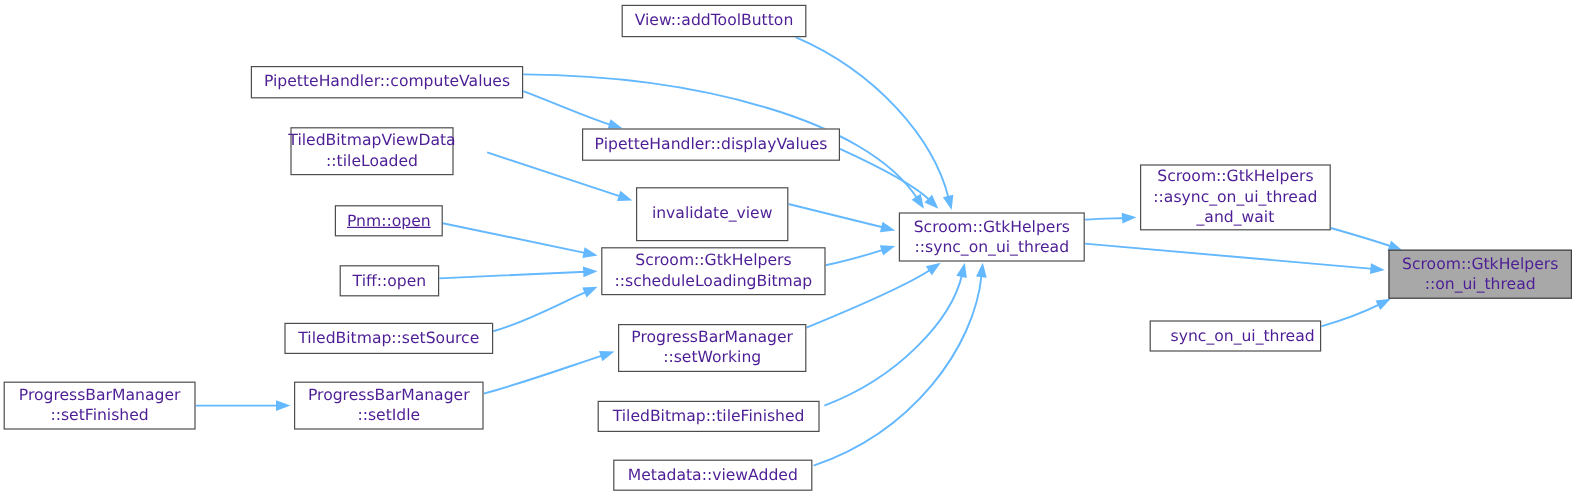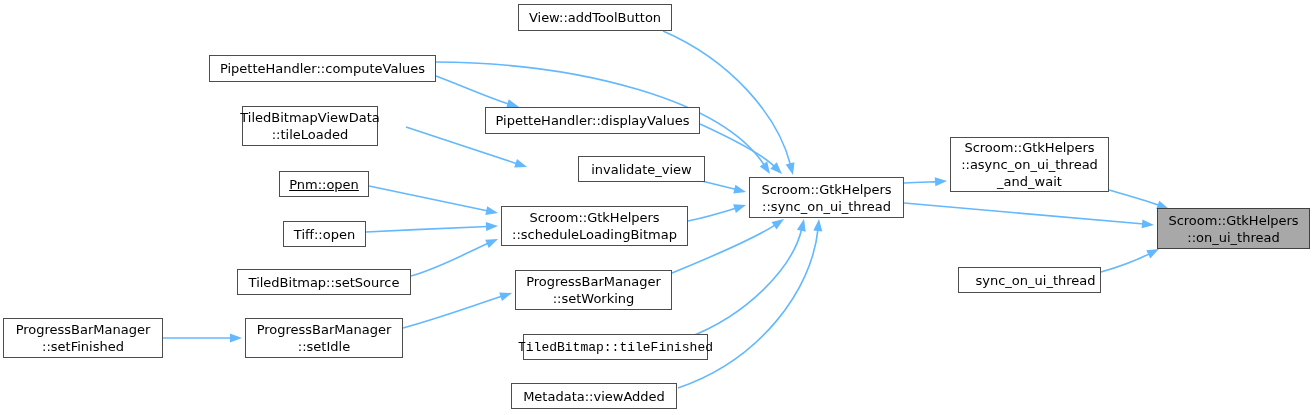--- a/index.html
+++ b/index.html
@@ -15,21 +15,21 @@
   .node {
     position: absolute;
     box-sizing: border-box;
     background: #ffffff;
     border: 1px solid #4d4d4d;
     display: flex;
     flex-direction: column;
     align-items: center;
     justify-content: center;
     text-align: center;
-    color: #000000;
+    color: #4c1d95;
     font-size: 13px;
     line-height: 17px;
     cursor: pointer;
     white-space: nowrap;
   }
   .node.highlighted {
     background: #a8a8a8;
     border-color: #404040;
     cursor: default;
   }
@@ -85,21 +85,21 @@
     <div class="node" style="left: 209px; top: 55px; width: 227px; height: 27px;">
       <span class="node-line">PipetteHandler::computeValues</span>
     </div>
     <div class="node" style="left: 242px; top: 106px; width: 136px; height: 40px;">
       <span class="node-line">TiledBitmapViewData</span>
       <span class="node-line">::tileLoaded</span>
     </div>
     <div class="node" style="left: 485px; top: 107px; width: 215px; height: 27px;">
       <span class="node-line">PipetteHandler::displayValues</span>
     </div>
-    <div class="node" style="left: 530px; top: 156px; width: 127px; height: 26px; margin-left: 48px;">
+    <div class="node" style="left: 530px; top: 156px; width: 127px; height: 45px;">
       <span class="node-line">invalidate_view</span>
     </div>
     <div class="node" style="left: 279px; top: 171px; width: 90px; height: 26px; text-decoration: underline;">
       <span class="node-line">Pnm::open</span>
     </div>
     <div class="node" style="left: 501px; top: 206px; width: 187px; height: 40px;">
       <span class="node-line">Scroom::GtkHelpers</span>
       <span class="node-line">::scheduleLoadingBitmap</span>
     </div>
     <div class="node" style="left: 283px; top: 221px; width: 83px; height: 26px;">
@@ -113,21 +113,21 @@
       <span class="node-line">::setWorking</span>
     </div>
     <div class="node" style="left: 3px; top: 318px; width: 160px; height: 40px;">
       <span class="node-line">ProgressBarManager</span>
       <span class="node-line">::setFinished</span>
     </div>
     <div class="node" style="left: 245px; top: 318px; width: 158px; height: 40px;">
       <span class="node-line">ProgressBarManager</span>
       <span class="node-line">::setIdle</span>
     </div>
-    <div class="node" style="left: 523px; top: 334px; width: 185px; height: 26px; font-family: Liberation Mono, monospace;">
+    <div class="node" style="left: 498px; top: 334px; width: 185px; height: 26px;">
       <span class="node-line">TiledBitmap::tileFinished</span>
     </div>
     <div class="node" style="left: 511px; top: 383px; width: 166px; height: 26px;">
       <span class="node-line">Metadata::viewAdded</span>
     </div>
     <div class="node" style="left: 749px; top: 177px; width: 155px; height: 41px;">
       <span class="node-line">Scroom::GtkHelpers</span>
       <span class="node-line">::sync_on_ui_thread</span>
     </div>
     <div class="node" style="left: 950px; top: 137px; width: 159px; height: 55px;">

